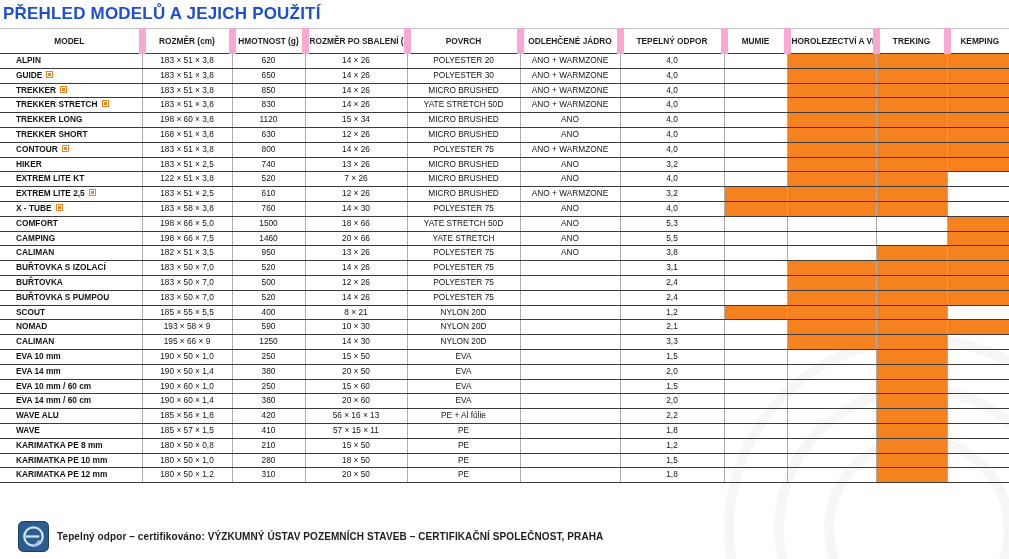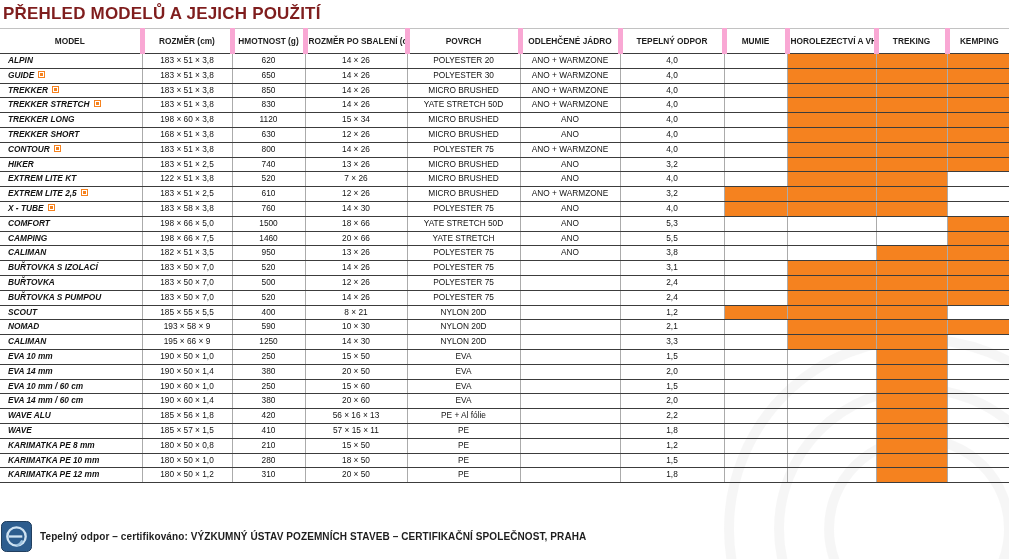--- a/index.html
+++ b/index.html
@@ -7,56 +7,56 @@
   body {
     width:1009px; height:559px;
     background:#ffffff;
     font-family:"Liberation Sans", sans-serif;
     position:relative; overflow:hidden;
   }
   .watermark { position:absolute; right:0; bottom:0; opacity:.5; pointer-events:none; }
   h1.title {
     margin:0; padding:4px 0 0 3px;
     font-size:17px; font-weight:bold; letter-spacing:.2px;
-    color:#7f1d1d; text-transform:uppercase;
+    color:#1d4ed8; text-transform:uppercase;
   }
   table.models {
     border-collapse:collapse; table-layout:fixed;
     width:1009px; margin-top:4px; position:relative; z-index:2;
   }
   th {
     font-size:8.3px; font-weight:bold; color:#1d1d1d;
     text-align:center; padding:7px 1px;
     border-top:1px solid #c2c2c2;
     border-bottom:1px solid #3c3c3c;
-    border-right:5px solid #f9a8d4;
+    border-right:7px solid #f9a8d4;
     white-space:nowrap; overflow:hidden;
   }
   td {
     font-size:8.3px; color:#121212;
     height:13.8px; line-height:13.8px;
     text-align:center; padding:0 2px;
     border-bottom:1px solid #3c3c3c;
     border-right:1px solid #ababab;
     white-space:nowrap; overflow:hidden;
   }
   th:last-child, td:last-child { border-right:none; }
-  td.model { text-align:left; font-weight:bold; padding-left:8px;font-style:italic; }
+  td.model { text-align:left; font-weight:bold; padding-left:16px; }
   td.fill { background:#f5821f; }
   .badge {
     display:inline-block; width:7px; height:7px;
     background:#f5821f; margin-left:4px; position:relative;
     vertical-align:0;
   }
   .badge::after {
     content:""; position:absolute; left:1px; top:1px;
     width:3px; height:3px; border:1px solid #ffffff;
   }
   .footer {
-    position:absolute; left:1px; bottom:7px;
+    position:absolute; left:18px; bottom:7px;
     display:flex; align-items:center; gap:8px; z-index:2;
   }
   .footer-text { font-size:10px; font-weight:bold; color:#1d1d1d; letter-spacing:.1px; }
 </style>
 </head>
 <body>
 
 <svg class="watermark" width="420" height="260" viewBox="0 0 420 260">
   <g fill="none" stroke="#efefef" stroke-width="10">
     <circle cx="330" cy="230" r="90"></circle>

